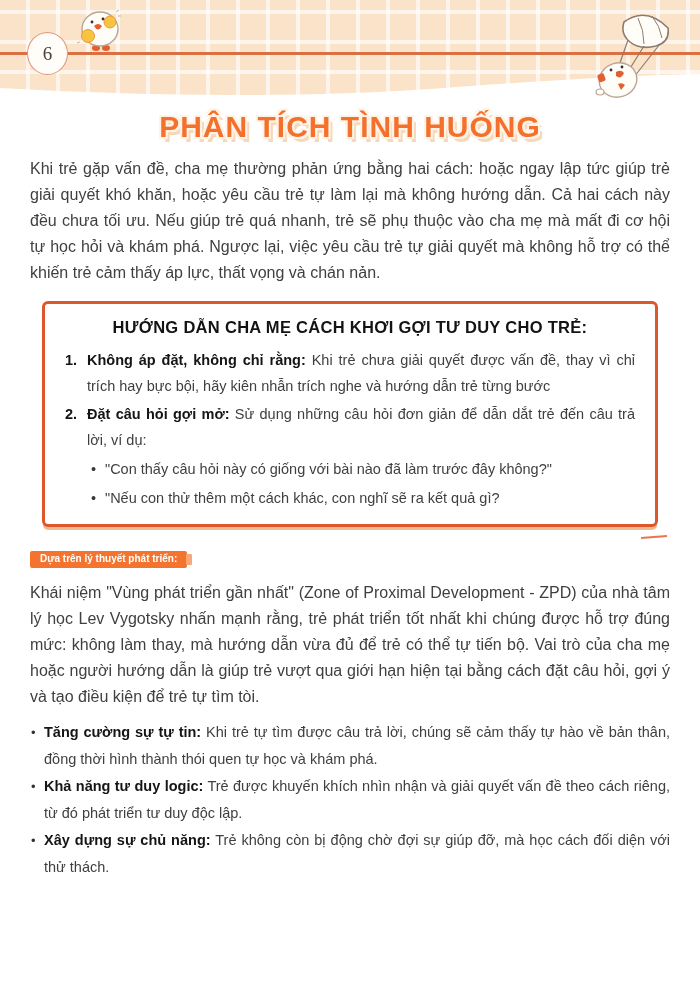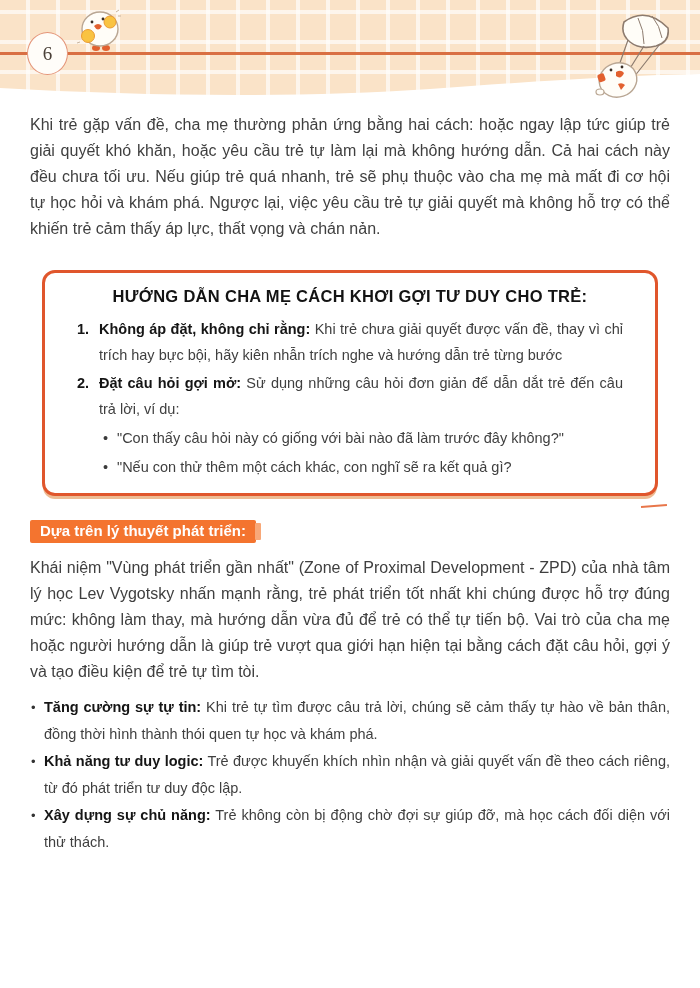--- a/index.html
+++ b/index.html
@@ -66,25 +66,25 @@
     font-size:16px;
     line-height:26px;
     text-align:justify;
     color:#3f3f3f;
   }
   b, .lead { color:#151515; }
 
   
   .guide-box {
     position:relative;
-    margin:28px 12px 0;
+    margin:15px 12px 0;
     background:#fff;
     border:3px solid #e0562c;
-    border-radius:13px;
-    padding:12px 32px 13px;
+    border-radius:6px;
+    padding:12px 20px 13px;
     box-shadow:0 4px 0 -1px #edbb93;
   }
   .guide-box-corner-dash {
     position:absolute; right:-12px; bottom:-14px;
     width:26px; height:2px; background:#e8764a;
     transform:rotate(-4deg);
   }
   .box-heading {
     text-align:center;
     font-size:16.5px;
@@ -121,21 +121,21 @@
     text-align:justify;
   }
 
   
   .badge {
     display:inline-block;
     position:relative;
     margin-top:24px;
     background:#f4742f;
     color:#fff;
-    font-size:15px;
+    font-size:10px;
     font-weight:bold;
     padding:2px 10px 4px;
     border-radius:2px;
   }
   .badge::after {
     content:"";
     position:absolute; right:-5px; top:3px; bottom:3px;
     width:6px; background:#f8a878; border-radius:1px;
   }
 
@@ -191,20 +191,21 @@
       <path d="M32 72 q4 -2 7 1 l-4 5 Z" fill="#e2602f"></path>
       <rect x="12" y="62" width="7" height="8" rx="2" fill="#e2602f" transform="rotate(-20 15 66)"></rect>
       <ellipse cx="14" cy="80" rx="4" ry="3" fill="#fffdf8" stroke="#b9a693" stroke-width="1.2"></ellipse>
     </svg>
 
     <svg class="header-wave" viewBox="0 0 700 30" preserveAspectRatio="none">
       <path d="M0,17 C140,25 300,27 430,18 C540,10 630,4 700,3 L700,30 L0,30 Z" fill="#ffffff"></path>
     </svg>
   </div>
 
+  <h1 class="page-title">PHÂN TÍCH TÌNH HUỐNG</h1>
 
   <div class="content">
 
     
     <p class="body-par">Khi trẻ gặp vấn đề, cha mẹ thường phản ứng bằng hai cách: hoặc ngay lập tức giúp trẻ giải quyết khó khăn, hoặc yêu cầu trẻ tự làm lại mà không hướng dẫn. Cả hai cách này đều chưa tối ưu. Nếu giúp trẻ quá nhanh, trẻ sẽ phụ thuộc vào cha mẹ mà mất đi cơ hội tự học hỏi và khám phá. Ngược lại, việc yêu cầu trẻ tự giải quyết mà không hỗ trợ có thể khiến trẻ cảm thấy áp lực, thất vọng và chán nản.</p>
 
     
     <section class="guide-box">
       <h2 class="box-heading">HƯỚNG DẪN CHA MẸ CÁCH KHƠI GỢI TƯ DUY CHO TRẺ:</h2>
 

